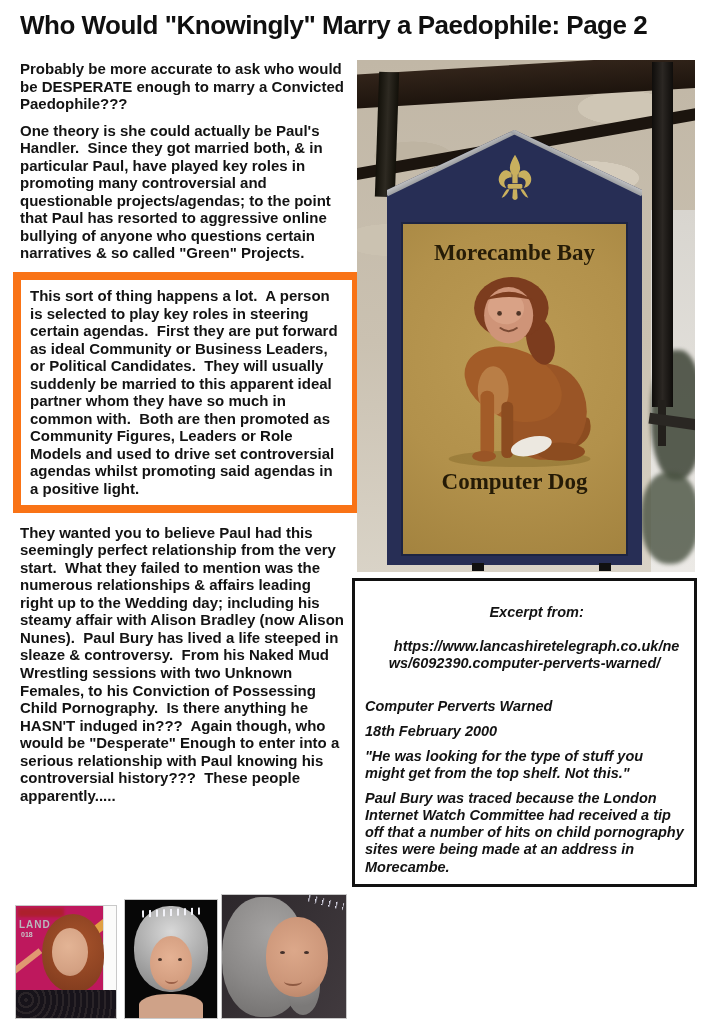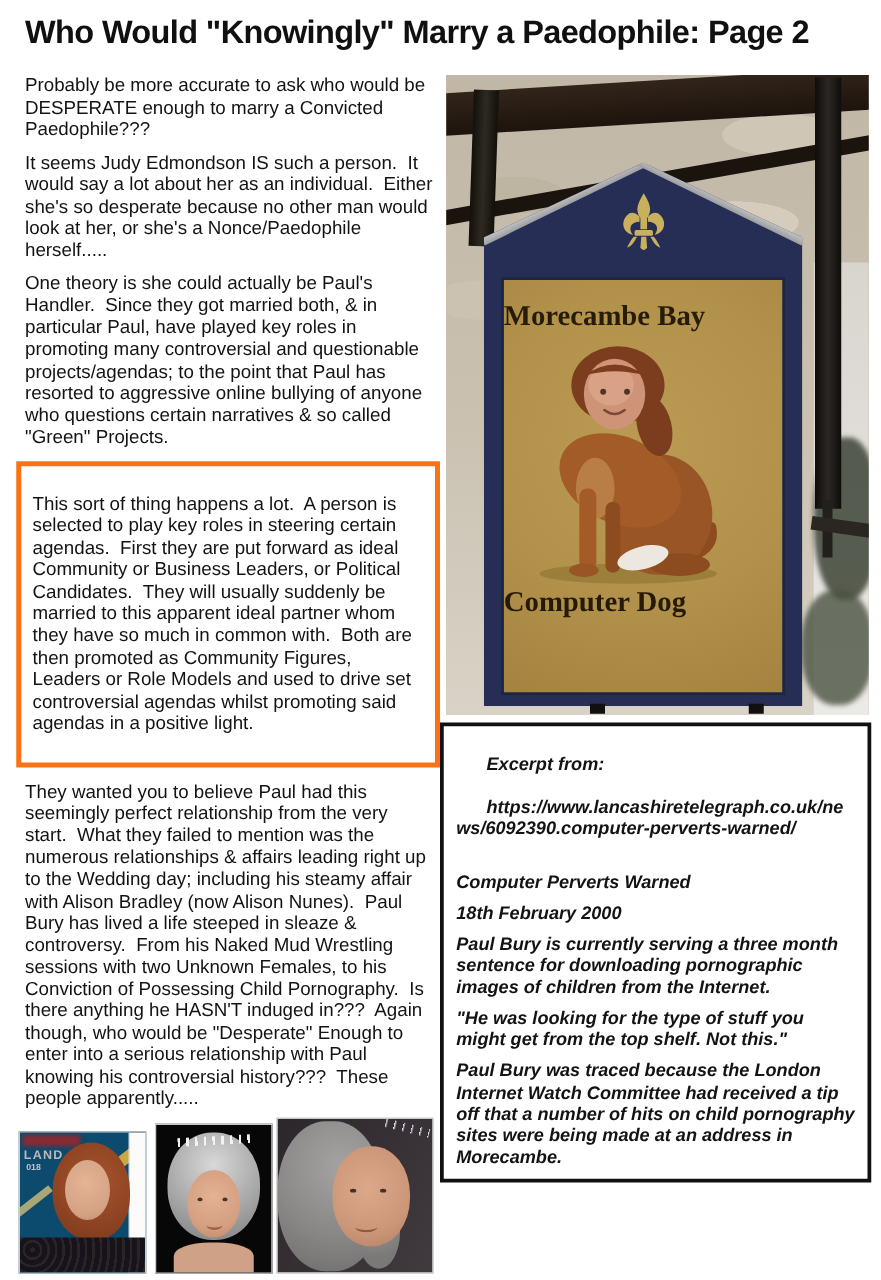--- a/index.html
+++ b/index.html
@@ -3,26 +3,26 @@
 <meta charset="utf-8">
 <style>
   html,body{margin:0;padding:0;background:#fff;}
   .page{position:relative;width:705px;height:1024px;background:#ffffff;overflow:hidden;
         font-family:"Liberation Sans",sans-serif;color:#131313;}
   
   .title{position:absolute;left:20px;top:10px;width:672px;font-size:26px;font-weight:bold;
          letter-spacing:-0.5px;color:#101010;}
   
   .leftcol{position:absolute;left:20px;top:60px;width:327px;}
-  .para{font-size:15px;font-weight:normal;line-height:1.17;margin:0 0 9px 0;white-space:pre-wrap;}
-  .boxpara{border:4px solid #f97316;margin:10px 0 11px -7px;padding:22px 9px;width:313px;}
+  .para{font-size:15px;font-weight:bold;line-height:1.17;margin:0 0 9px 0;white-space:pre-wrap;}
+  .boxpara{border:8px solid #f97316;margin:10px 0 11px -7px;padding:7px 9px;width:313px;}
   .boxpara .para{margin:0;}
   
   .photo{position:absolute;overflow:hidden;border:1px solid #c9c9c9;}
-  #photo1{left:15px;top:905px;width:100px;height:112px;background:#0c4a6e;}
+  #photo1{left:15px;top:905px;width:100px;height:112px;background:#be185d;}
   #photo1 .redfrag{position:absolute;left:2px;top:2px;width:46px;height:9px;background:#a22;filter:blur(1.5px);opacity:.8;}
   #photo1 .bd1{position:absolute;left:3px;top:13px;font-size:10px;font-weight:bold;color:#b9b9bc;letter-spacing:1px;}
   #photo1 .bd2{position:absolute;left:5px;top:25px;font-size:7px;font-weight:bold;color:#c6c5c8;}
   #photo1 .swoosh{position:absolute;left:52px;top:18px;width:60px;height:9px;background:#e7b93e;transform:rotate(-38deg);opacity:.85;}
   #photo1 .swoosh2{position:absolute;left:-6px;top:52px;width:34px;height:6px;background:#eecf7a;transform:rotate(-38deg);opacity:.7;}
   #photo1 .hair{position:absolute;left:26px;top:8px;width:62px;height:78px;border-radius:50% 50% 44% 48%;
                 background:radial-gradient(circle at 55% 40%,#a8542c 0%,#8d4322 60%,#7a371b 100%);}
   #photo1 .face{position:absolute;left:36px;top:22px;width:36px;height:48px;border-radius:50%;
                 background:radial-gradient(circle at 45% 38%,#e3b495 0%,#d4a183 70%,#c18d6f 100%);}
   #photo1 .lace{position:absolute;left:0;bottom:0;width:100%;height:28px;
@@ -73,44 +73,43 @@
   .barR{position:absolute;left:292px;top:356px;width:48px;height:11px;background:#2a2723;transform:rotate(8deg);}
   .postL{position:absolute;left:20px;top:12px;width:20px;height:125px;background:linear-gradient(90deg,#121009,#2e2a22,#121009);transform:rotate(2deg);}
   .sign{position:absolute;left:30px;top:70px;width:255px;height:435px;background:#272e55;
         clip-path:polygon(50% 0%,100% 13.8%,100% 100%,0% 100%,0% 13.8%);}
   .ridgeL,.ridgeR{position:absolute;width:150px;height:13px;background:linear-gradient(180deg,#ececec,#9b9da0);}
   .ridgeL{left:-2px;top:54px;transform:rotate(-26deg);transform-origin:left center;}
   .ridgeR{right:-2px;top:54px;transform:rotate(26deg);transform-origin:right center;}
   .fleur{position:absolute;left:50%;top:24px;transform:translateX(-50%);}
   .panel{position:absolute;left:14px;top:92px;width:223px;height:330px;border:2px solid #1d2442;
          background:radial-gradient(circle at 50% 40%,#bb9a54 0%,#b2914b 55%,#a3833f 100%);
-         text-align:left;}
+         text-align:center;}
   .signtitle{margin-top:16px;font-family:"Liberation Serif",serif;font-weight:bold;font-size:23px;color:#261c07;}
   .dogwrap{margin-top:2px;height:200px;}
   .signname{font-family:"Liberation Serif",serif;font-weight:bold;font-size:23px;color:#241a06;line-height:1.2;}
   .tab1,.tab2{position:absolute;top:503px;width:12px;height:8px;background:#101010;}
   .tab1{left:115px;} .tab2{left:242px;}
   
   .excerpt{position:absolute;left:352px;top:578px;width:345px;box-sizing:border-box;
            border:3px solid #111;padding:6px 10px 8px 10px;background:#fff;}
   .ex-p{font-size:14.5px;font-weight:bold;line-height:1.18;margin:0 0 8px 0;white-space:pre-wrap;font-style:italic;}
-  .ex-src{font-style:italic;margin-bottom:8px;}
+  .ex-src{font-style:italic;margin-bottom:8px;text-align:center;}
   .ex-src .url{word-break:break-all;}
   .ex-p:last-child{margin-bottom:0;}
 </style>
 </head>
 <body>
 
 <div class="page">
 
   <div class="title">Who Would "Knowingly" Marry a Paedophile: Page 2</div>
 
   <div class="leftcol">
     <p class="para">Probably be more accurate to ask who would be DESPERATE enough to marry a Convicted Paedophile???</p>
-    <p class="para">It seems Judy Edmondson IS such a person.  It would say a lot about her as an individual.  Either she's so desperate because no other man would look at her, or she's a Nonce/Paedophile herself.....</p>
     <p class="para">One theory is she could actually be Paul's Handler.  Since they got married both, &amp; in particular Paul, have played key roles in promoting many controversial and questionable projects/agendas; to the point that Paul has resorted to aggressive online bullying of anyone who questions certain narratives &amp; so called "Green" Projects.</p>
     <div class="boxpara">
       <p class="para">This sort of thing happens a lot.  A person is selected to play key roles in steering certain agendas.  First they are put forward as ideal Community or Business Leaders, or Political Candidates.  They will usually suddenly be married to this apparent ideal partner whom they have so much in common with.  Both are then promoted as Community Figures, Leaders or Role Models and used to drive set controversial agendas whilst promoting said agendas in a positive light.</p>
     </div>
     <p class="para">They wanted you to believe Paul had this seemingly perfect relationship from the very start.  What they failed to mention was the numerous relationships &amp; affairs leading right up to the Wedding day; including his steamy affair with Alison Bradley (now Alison Nunes).  Paul Bury has lived a life steeped in sleaze &amp; controversy.  From his Naked Mud Wrestling sessions with two Unknown Females, to his Conviction of Possessing Child Pornography.  Is there anything he HASN'T induged in???  Again though, who would be "Desperate" Enough to enter into a serious relationship with Paul knowing his controversial history???  These people apparently.....</p>
   </div>
 
   <div class="pubphoto">
     <div class="lightstrip"></div>
     <div class="leaves1"></div>
@@ -168,21 +167,20 @@
     <div class="tab2"></div>
   </div>
 
   <div class="excerpt">
     <div class="ex-p ex-src">
       <span>Excerpt from:</span><br>
       <span class="url">https://www.lancashiretelegraph.co.uk/news/6092390.computer-perverts-warned/</span>
     </div>
     <p class="ex-p">Computer Perverts Warned</p>
     <p class="ex-p">18th February 2000</p>
-    <p class="ex-p">Paul Bury is currently serving a three month sentence for downloading pornographic images of children from the Internet.</p>
     <p class="ex-p">"He was looking for the type of stuff you might get from the top shelf. Not this."</p>
     <p class="ex-p">Paul Bury was traced because the London Internet Watch Committee had received a tip off that a number of hits on child pornography sites were being made at an address in Morecambe.</p>
   </div>
 
   <div class="photo" id="photo1">
     <div class="redfrag"></div>
     <div class="bd1">LAND</div>
     <div class="bd2">018</div>
     <div class="swoosh"></div>
     <div class="swoosh2"></div>

